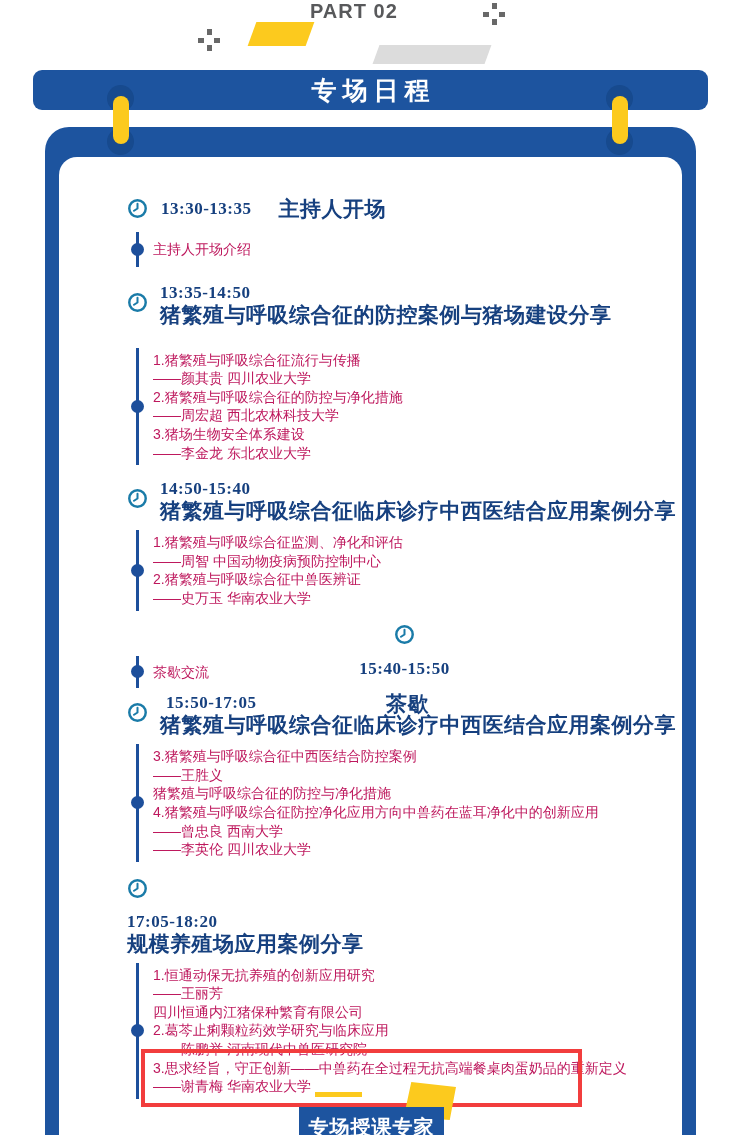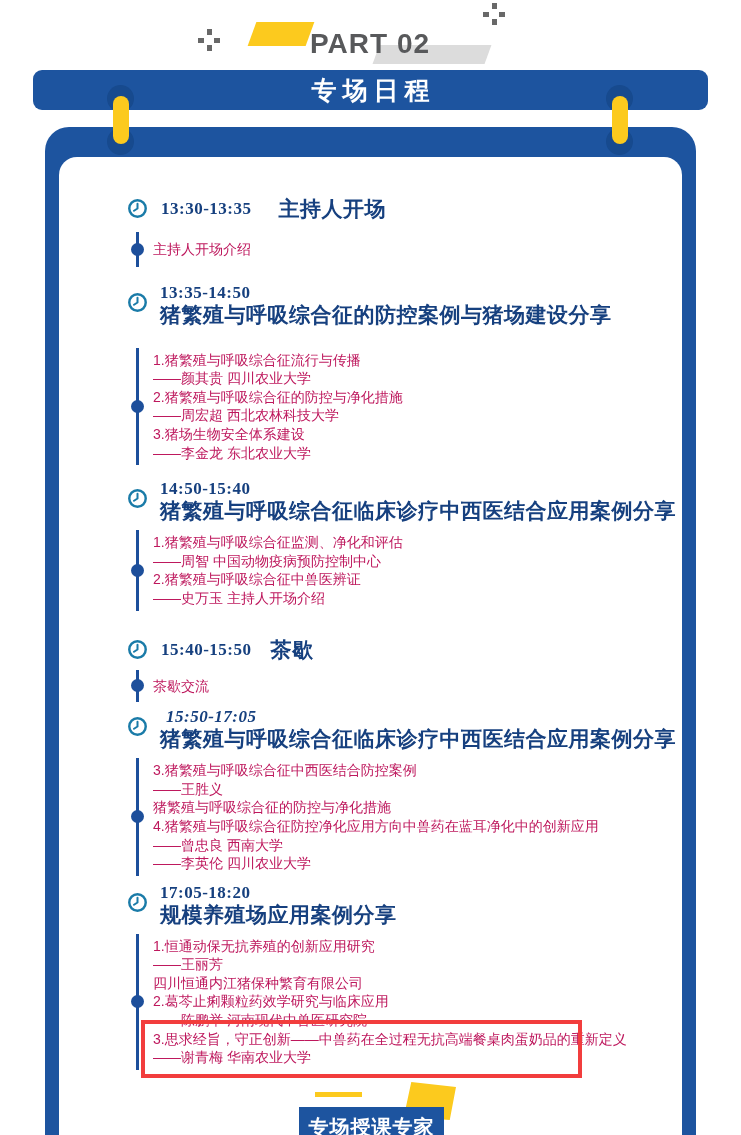--- a/index.html
+++ b/index.html
@@ -9,21 +9,21 @@
   }
   
   .cross{position:absolute;width:22px;height:22px;}
   .cross .v{position:absolute;left:9px;top:0;width:5px;height:22px;background:#686868;}
   .cross .h{position:absolute;top:9px;left:0;width:22px;height:5px;background:#686868;}
   .cross .c{position:absolute;left:6px;top:6px;width:10px;height:10px;background:#ffffff;}
   .cross-left{left:198px;top:29px;}
   .cross-right{left:483px;top:3px;}
   .para-yellow{position:absolute;left:252px;top:22px;width:58px;height:24px;background:#fcca1e;transform:skewX(-20deg);}
   .para-gray{position:absolute;left:376px;top:45px;width:112px;height:19px;background:#dcdcdc;transform:skewX(-20deg);}
-  .part-title{position:absolute;left:310px;top:28px;font-size:28px;font-weight:bold;color:#58595b;letter-spacing:1px;}
+  .part-title{position:absolute;left:310px;top:0;font-size:20px;font-weight:bold;color:#58595b;letter-spacing:1px;}
   
   .banner{position:absolute;left:33px;top:70px;width:675px;height:40px;background:#1d549f;border-radius:9px;
           display:flex;align-items:center;justify-content:center;z-index:2;}
   .banner-title{color:#fff;font-size:25px;font-weight:bold;letter-spacing:6px;text-indent:6px;}
   
   .card{position:absolute;left:45px;top:127px;width:651px;height:1060px;background:#1d549f;border-radius:24px;z-index:1;}
   .card-inner{position:absolute;left:14px;right:14px;top:30px;bottom:0;background:#ffffff;border-radius:18px;}
   
   .pin{position:absolute;width:16px;height:48px;border-radius:8px;background:#fcca1e;top:96px;z-index:5;}
   .pin-left{left:113px;} .pin-right{left:612px;}
@@ -39,21 +39,21 @@
   .clock-icon{width:21px;height:21px;color:#1a7ba8;flex:none;}
   .clock-icon svg{display:block;width:21px;height:21px;}
   .time{font-family:"Liberation Serif",serif;font-weight:bold;font-size:17px;color:#16407f;letter-spacing:0.5px;line-height:21px;}
   .stitle{font-weight:bold;font-size:21px;color:#16407f;letter-spacing:0.5px;line-height:23px;}
   .sh .stitle{margin-left:14px;}
   .detail{margin-left:9px;border-left:3px solid #1d4f9b;padding:3px 0 3px 14px;position:relative;}
   .detail.single{padding:8px 0 8px 14px;}
   .dot{position:absolute;left:-8px;top:50%;margin-top:-6.5px;width:13px;height:13px;border-radius:50%;background:#1d4f9b;}
   .dline{font-size:14px;line-height:18.6px;color:#be185d;}
   .mt12{margin-top:12px;} .mt15{margin-top:15px;} .mt9{margin-top:22px;} .mt13{margin-top:13px;}
-  .mt8{margin-top:8px;} .mt17{margin-top:27px;} .mt4{margin-top:4px;} .mt6{margin-top:6px;}
+  .mt8{margin-top:8px;} .mt17{margin-top:13px;flex-direction:column;} .mt4{margin-top:4px;} .mt6{margin-top:6px;flex-direction:column;}
   .highlight-box{position:absolute;left:2px;top:86px;width:433px;height:50px;border:4px solid #f23d3d;z-index:6;}
   
   .footer-dash{position:absolute;left:315px;top:1092px;width:47px;height:5px;background:#fcca1e;z-index:3;}
   .bubble{position:absolute;left:404px;top:1082px;width:52px;height:50px;background:#fcca1e;z-index:3;
           clip-path:polygon(14% 0,100% 10%,88% 76%,48% 73%,40% 100%,26% 71%,0 68%);}
   .footer-banner{position:absolute;left:299px;top:1107px;width:145px;height:40px;background:#1d549f;z-index:4;
                  display:flex;justify-content:center;padding-top:7px;box-sizing:border-box;}
   .footer-banner span{color:#fff;font-weight:bold;font-size:20px;letter-spacing:1px;}
 </style>
 </head>
@@ -137,21 +137,21 @@
     <div>
       <div class="time">14:50-15:40</div>
       <div class="stitle">猪繁殖与呼吸综合征临床诊疗中西医结合应用案例分享</div>
     </div>
   </div>
   <div class="detail mt8">
     <span class="dot"></span>
     <div class="dline">1.猪繁殖与呼吸综合征监测、净化和评估</div>
     <div class="dline">——周智 中国动物疫病预防控制中心</div>
     <div class="dline">2.猪繁殖与呼吸综合征中兽医辨证</div>
-    <div class="dline">——史万玉 主持人开场介绍</div>
+    <div class="dline">——史万玉 华南农业大学</div>
   </div>
 
   <div class="sh mt17">
     <span class="clock-icon">
       <svg viewBox="0 0 24 24">
           <circle cx="12" cy="12" r="9.4" fill="none" stroke="currentColor" stroke-width="2.8"></circle>
           <path d="M12 6.6V12l-4 2.6" fill="none" stroke="currentColor" stroke-width="2.3" stroke-linecap="round" stroke-linejoin="round"></path>
         </svg>
     </span>
     <span class="time">15:40-15:50</span>
@@ -163,21 +163,21 @@
   </div>
 
   <div class="sh2 mt4">
     <span class="clock-icon">
       <svg viewBox="0 0 24 24">
           <circle cx="12" cy="12" r="9.4" fill="none" stroke="currentColor" stroke-width="2.8"></circle>
           <path d="M12 6.6V12l-4 2.6" fill="none" stroke="currentColor" stroke-width="2.3" stroke-linecap="round" stroke-linejoin="round"></path>
         </svg>
     </span>
     <div>
-      <div class="time" style="margin-left:6px;font-style:italic;">15:50-17:05</div>
+      <div class="time" style="margin-left:6px;">15:50-17:05</div>
       <div class="stitle">猪繁殖与呼吸综合征临床诊疗中西医结合应用案例分享</div>
     </div>
   </div>
   <div class="detail mt8">
     <span class="dot"></span>
     <div class="dline">3.猪繁殖与呼吸综合征中西医结合防控案例</div>
     <div class="dline">——王胜义</div>
     <div class="dline">猪繁殖与呼吸综合征的防控与净化措施</div>
     <div class="dline">4.猪繁殖与呼吸综合征防控净化应用方向中兽药在蓝耳净化中的创新应用</div>
     <div class="dline">——曾忠良 西南大学</div>

